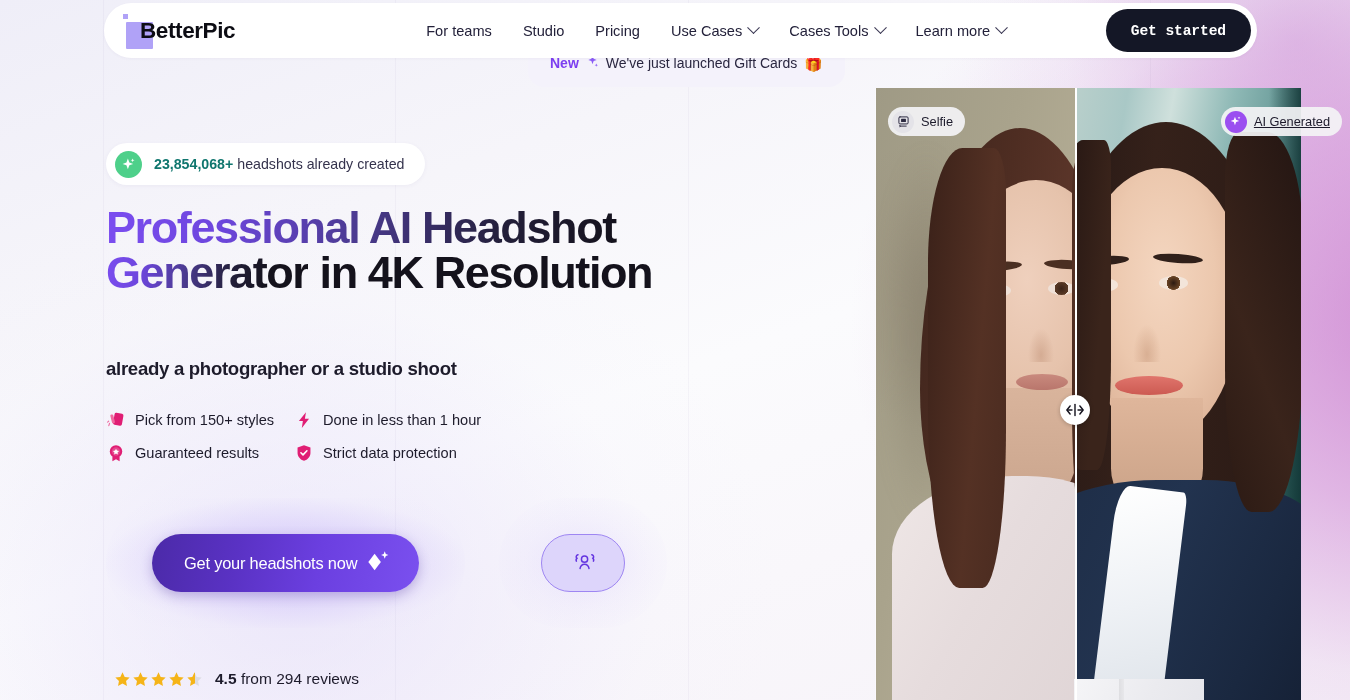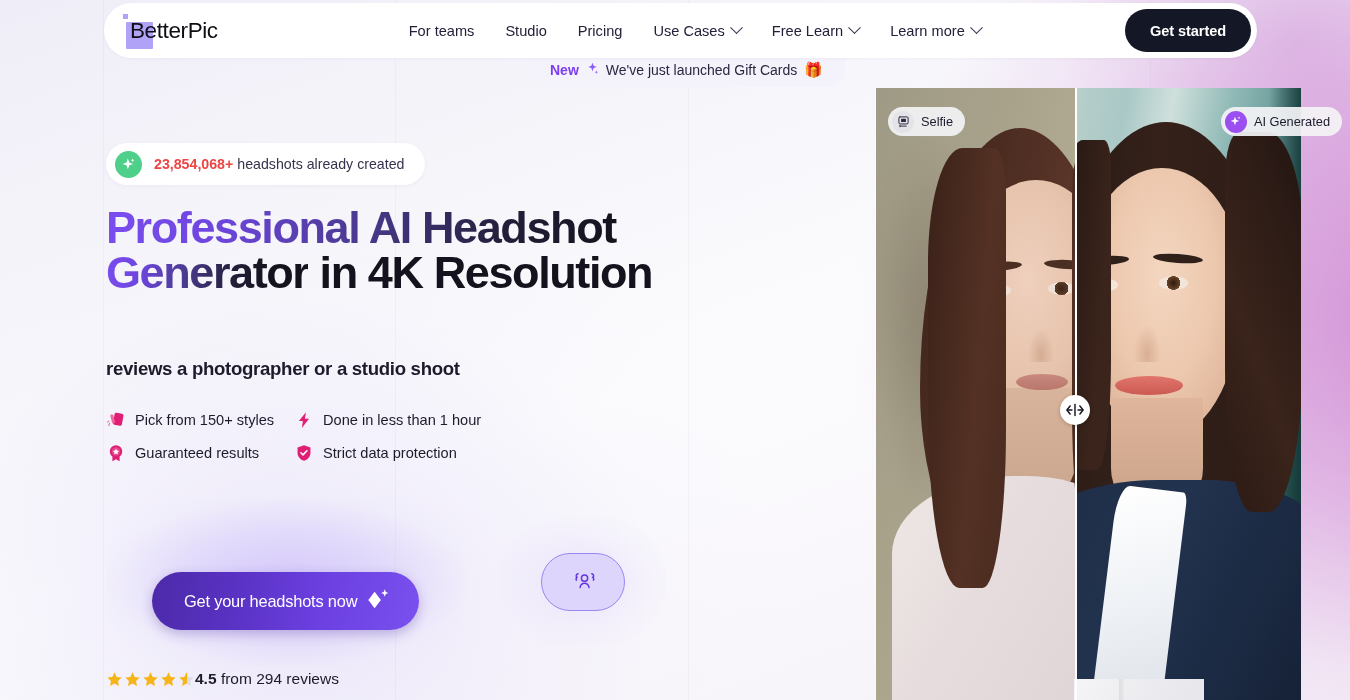--- a/index.html
+++ b/index.html
@@ -70,24 +70,24 @@
     left: -3px;
     top: -4px;
     width: 5px;
     height: 5px;
     background: #b0a2f7;
   }
   .brand-text {
     position: relative;
     z-index: 2;
     font-size: 22.5px;
-    font-weight: 400;
+    font-weight: 700;
     letter-spacing: -0.4px;
     color: #0d0d14;
-    padding-left: 4px;
+    padding-left: 14px;
   }
 
   .nav-links {
     display: flex;
     align-items: flex-end;
     gap: 31px;
     margin-left: 181px;
   }
   .nav-link {
     display: flex;
@@ -111,35 +111,34 @@
   .get-started {
     margin-left: auto;
     background: #141726;
     color: #fff;
     border: none;
     border-radius: 26px;
     height: 43px;
     padding: 0 25px;
     font-size: 14.6px;
     font-weight: 700;
-    font-family: Liberation Sans, sans-serif;
+    font-family: Liberation Mono, monospace;
     cursor: pointer;
     letter-spacing: -0.1px;
   }
 
   
   .announce {
     position: absolute;
     left: 528px;
     top: 55px;
     height: 32px;
     background: #f4f2fb;
     border-radius: 0 0 16px 16px;
     display: flex;
-    align-items: center;
     gap: 7px;
     padding: 0 22px 2px 22px;
     font-size: 14px;
     color: #2a2740;
     z-index: 20;
     white-space: nowrap;
   }
   .announce .new {
     color: #7c3ef0;
     font-weight: 700;
@@ -163,21 +162,21 @@
     padding: 0 21px 0 9px;
     box-shadow: 0 1px 4px rgba(80,60,130,0.06);
   }
   .counter-badge {
     width: 27px; height: 27px;
     border-radius: 50%;
     background: #4ed08a;
     display: flex; align-items: center; justify-content: center;
   }
   .counter-text { font-size: 14.2px; color: #35334d; white-space: nowrap; }
-  .counter-text b { color: #ef4444; font-weight: 700; }
+  .counter-text b { color: #0f766e; font-weight: 700; }
 
   .headline {
     position: absolute;
     left: 0;
     top: 205px;
     width: 640px;
     font-size: 45px;
     line-height: 1.0;
     font-weight: 800;
     letter-spacing: -1.4px;
@@ -246,21 +245,20 @@
     color: #fff;
     font-size: 16.4px;
     font-weight: 500;
     font-family: "Liberation Sans", sans-serif;
     letter-spacing: -0.2px;
     display: flex;
     align-items: center;
     gap: 7px;
     cursor: pointer;
     box-shadow: 0 4px 12px rgba(70,40,150,0.28);
-    margin-top: 38px;
   }
 
   .cta-glow-secondary {
     position: relative;
     margin-left: 34px;
     padding: 36px 42px;
     border-radius: 70px;
     background: radial-gradient(ellipse at center, rgba(205,191,250,0.30) 0%, rgba(223,214,252,0.16) 48%, rgba(255,255,255,0) 82%);
   }
   .btn-secondary {
@@ -275,24 +273,25 @@
     font-family: "Liberation Sans", sans-serif;
     letter-spacing: -0.2px;
     display: flex;
     align-items: center;
     gap: 16px;
     cursor: pointer;
   }
 
   .rating-row {
     position: absolute;
-    left: 0;
+    left: 8px;
     top: 670px;
     display: flex;
     align-items: center;
+    gap: 12px;
   }
   .stars { display: flex; gap: 1px; }
   .rating-text { font-size: 15.5px; color: #1d1b2b; }
   .rating-text b { font-weight: 700; }
 
   
   .compare {
     position: absolute;
     left: 832px;
     top: 88px;
@@ -520,21 +519,21 @@
     align-items: center;
     gap: 7px;
     padding: 0 12px 0 4px;
     font-size: 12.8px;
     color: #1c1a2b;
     font-weight: 500;
     z-index: 12;
     white-space: nowrap;
   }
   .tag-selfie { left: 12px; top: 19px; }
-  .tag-ai     { right: 14px; top: 19px; }
+  .tag-ai     { right: 14px; top: 19px; text-decoration: underline; }
   .tag-ico {
     width: 22px; height: 22px; border-radius: 50%;
     display:flex; align-items:center; justify-content:center;
     flex: 0 0 22px;
   }
   .tag-ico-grey { background: #e4e3e8; }
   .tag-ico-purple { background: #9b4ff0; }
 </style>
 </head>
 <body>
@@ -562,21 +561,21 @@
         <span>Studio</span>
       </div>
       <div class="nav-link">
         <span>Pricing</span>
       </div>
       <div class="nav-link">
         <span>Use Cases</span>
         <span class="chev"></span>
       </div>
       <div class="nav-link">
-        <span>Free Learn</span>
+        <span>Cases Tools</span>
         <span class="chev"></span>
       </div>
       <div class="nav-link">
         <span>Learn more</span>
         <span class="chev"></span>
       </div>
     </div>
 
     <button class="get-started">Get started</button>
   </nav>
@@ -608,21 +607,21 @@
       </span>
     </div>
 
     <h1 class="headline">
       <span class="l1 grad">Professional AI Headshot</span>
       <span class="l2"><span class="grad">Generator</span><span class="dark"> in 4K Resolution</span></span>
     </h1>
 
     <p class="subhead">
       <br>
-      <span>reviews a photographer or a studio shoot</span>
+      <span>already a photographer or a studio shoot</span>
     </p>
 
     <div class="features">
 
       <div class="feature">
         <span class="ico">
           <svg width="18" height="18" viewBox="0 0 24 24" aria-hidden="true">
             <rect x="9" y="3" width="12" height="16" rx="2.3" fill="#e01e74" transform="rotate(10 15 11)"></rect>
             <rect x="5.5" y="4.5" width="4" height="12" rx="1.6" fill="#f06aa0" transform="rotate(-14 7.5 10.5)"></rect>
             <path d="M3.4 16.4l-1 3.2M2.2 13.6l-1.3 1.2" stroke="#f06aa0" stroke-width="1.5" stroke-linecap="round"></path>

